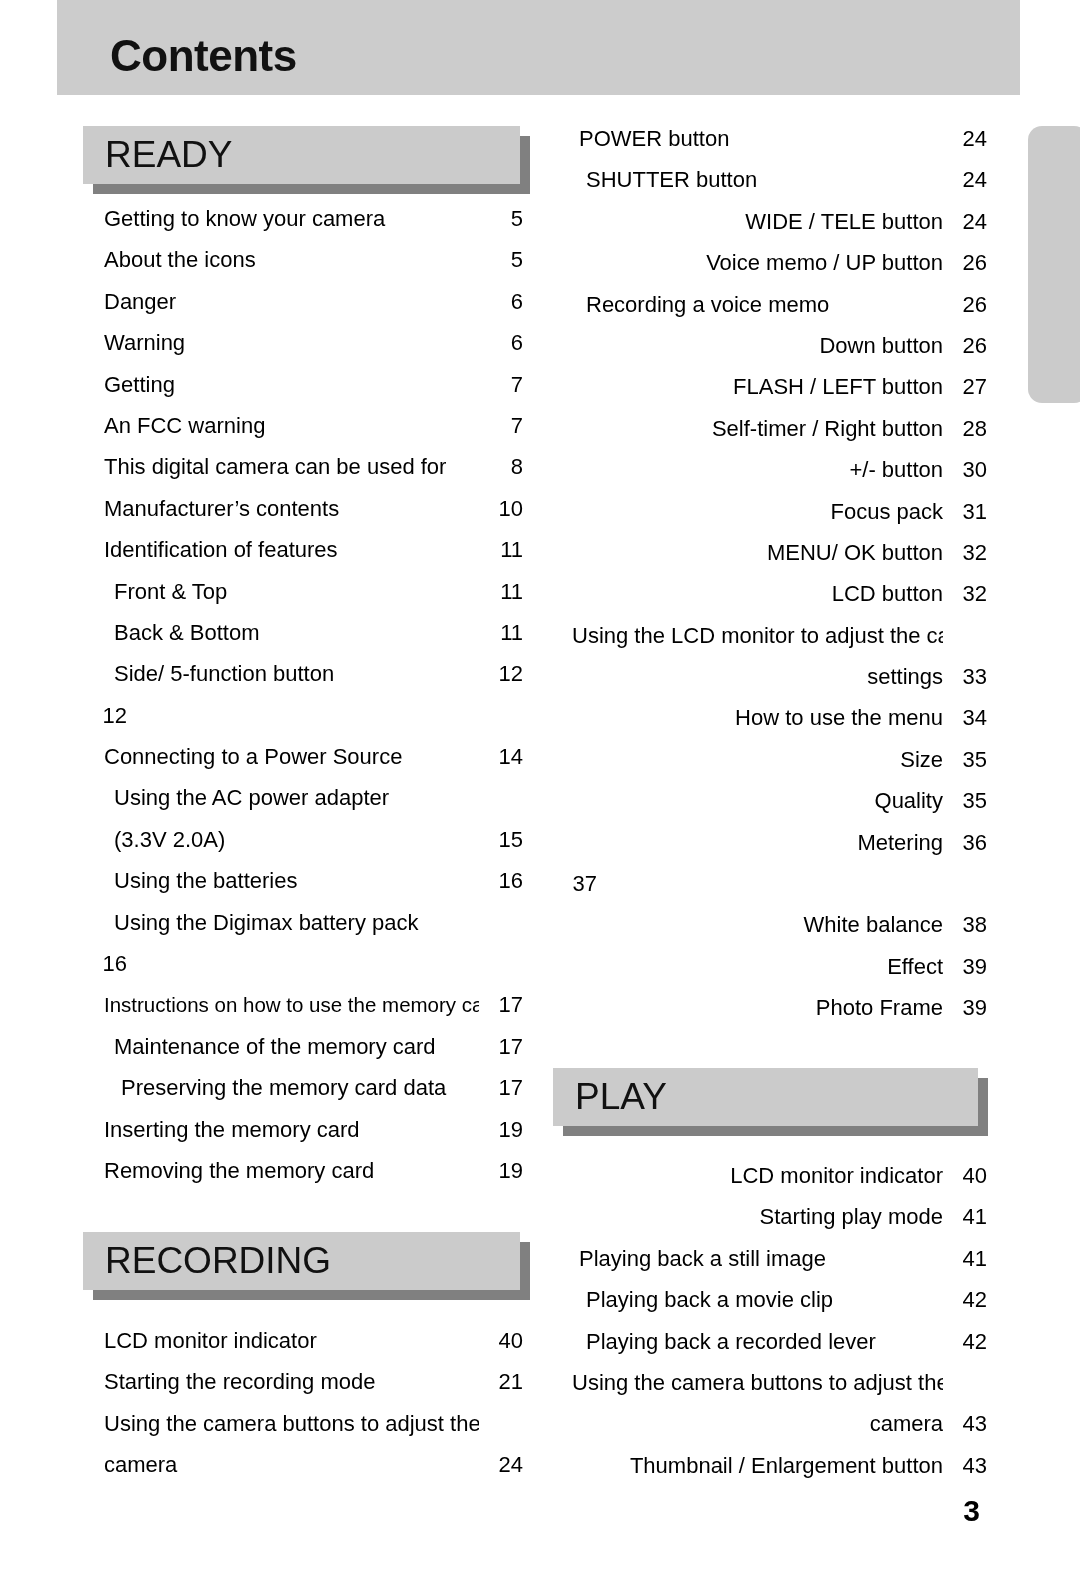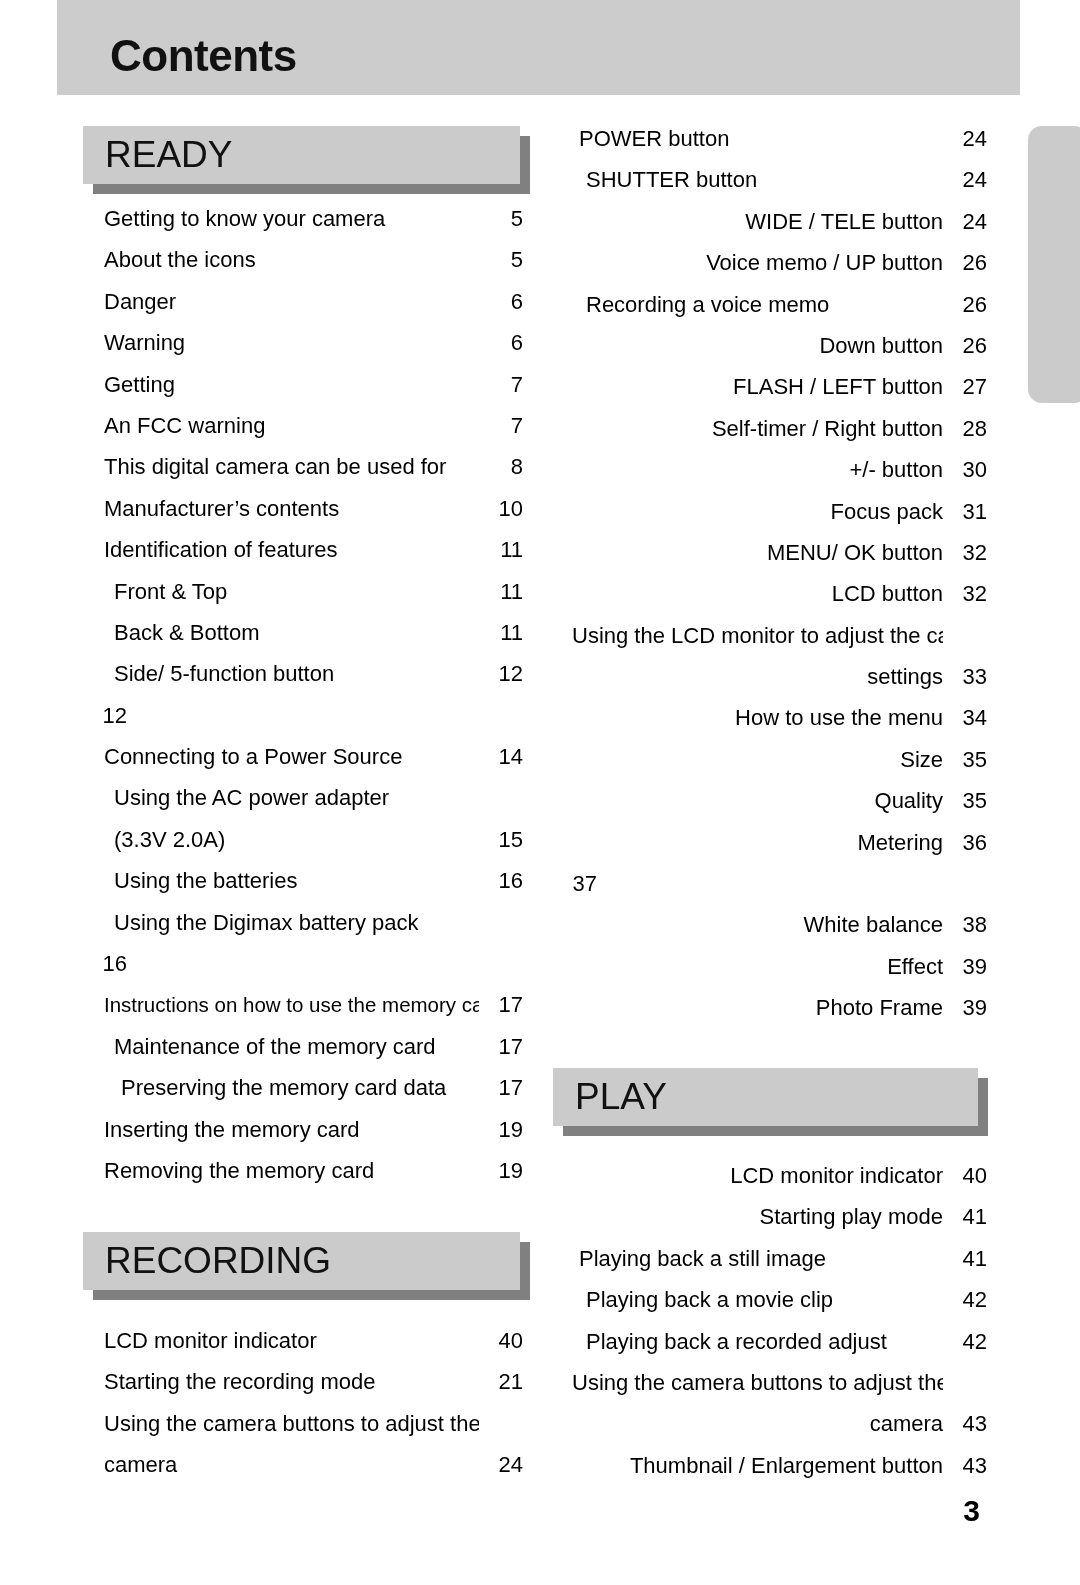--- a/index.html
+++ b/index.html
@@ -362,21 +362,21 @@
       </div>
       <div class="toc-row lvl1">
         <span class="t">Playing back a still image</span>
         <span class="p">41</span>
       </div>
       <div class="toc-row lvl2">
         <span class="t">Playing back a movie clip</span>
         <span class="p">42</span>
       </div>
       <div class="toc-row lvl2">
-        <span class="t">Playing back a recorded adjust</span>
+        <span class="t">Playing back a recorded lever</span>
         <span class="p">42</span>
       </div>
       <div class="toc-row lvl0">
         <span class="t">Using the camera buttons to adjust the</span>
         <span class="p"></span>
       </div>
       <div class="toc-row lvl0">
         <span class="t">camera</span>
         <span class="p">43</span>
       </div>

